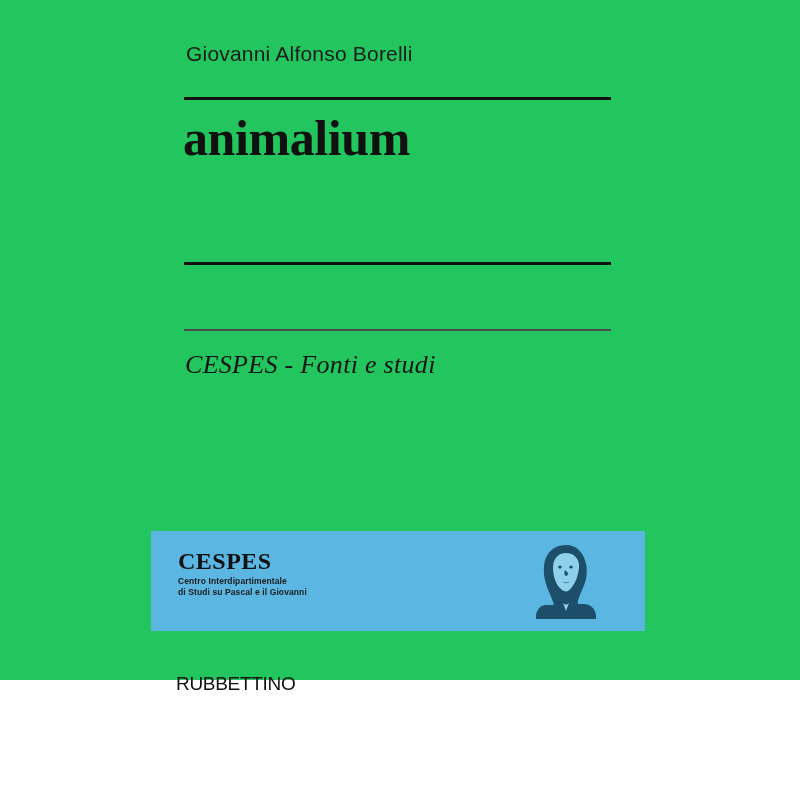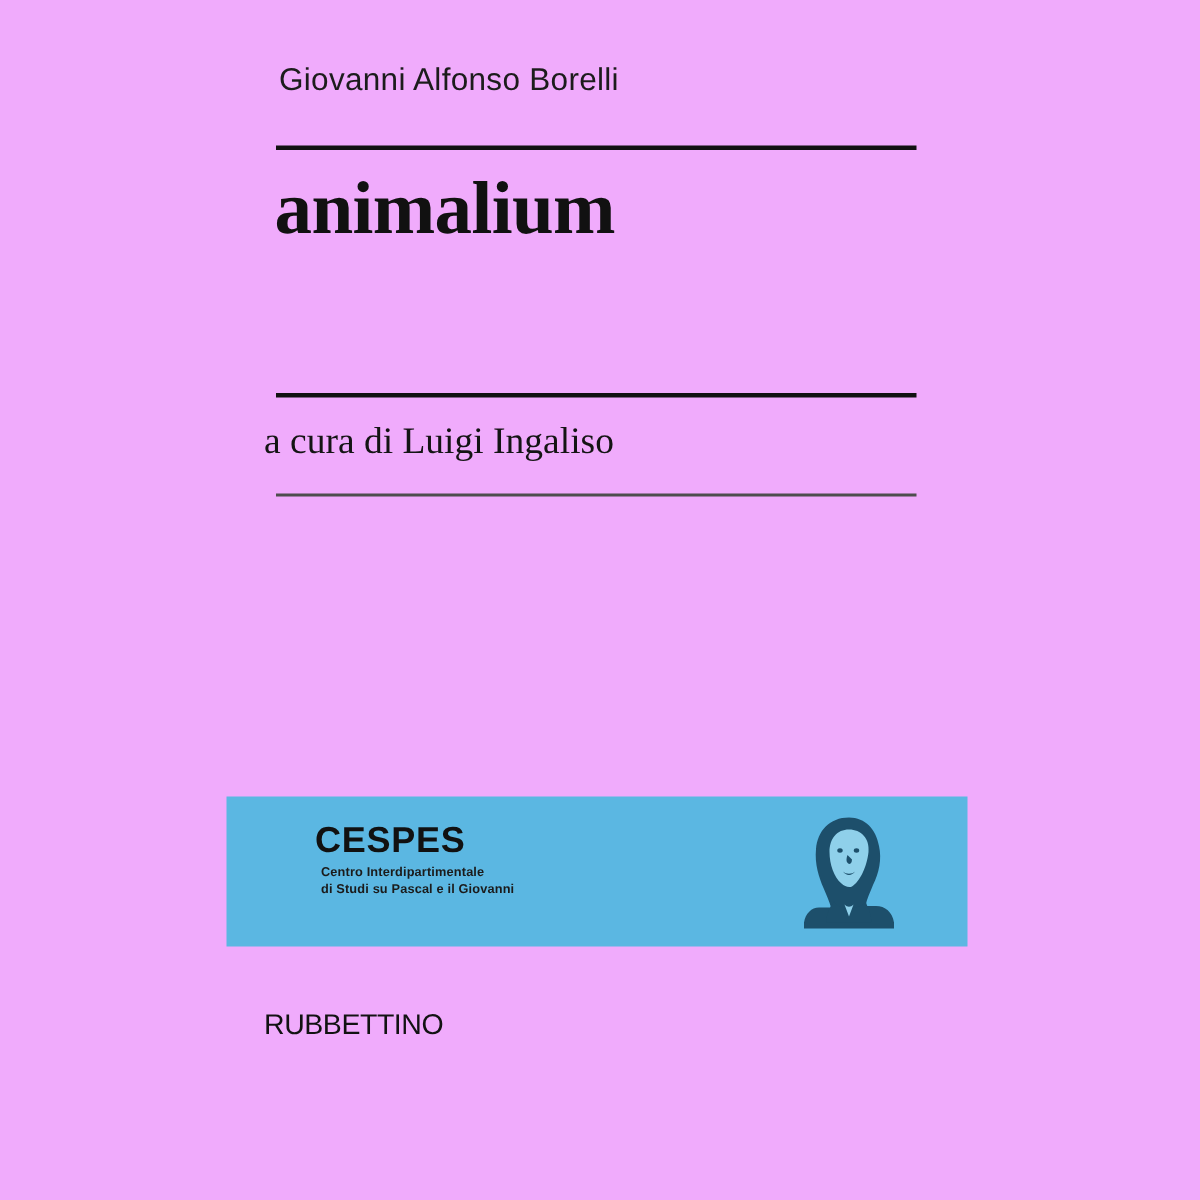--- a/index.html
+++ b/index.html
@@ -14,22 +14,22 @@
     color: #1a1a1a;
     position: relative;
     overflow: hidden;
   }
 
   .cover {
     position: absolute;
     left: 0;
     top: 0;
     width: 800px;
-    height: 800px;
-    background: #f0abfc;
+    height: 680px;
+    background: #22c55e;
   }
 
   
   .author {
     position: absolute;
     left: 186px;
     top: 42px;
     width: 430px;
     font-family: "Liberation Sans", sans-serif;
     font-size: 21px;
@@ -115,37 +115,35 @@
     height: 100px;
     background: #5bb7e2;
   }
   .band-logo {
     position: absolute;
     left: 27px;
     top: 18px;
     width: 230px;
   }
   .band-logo .cespes {
-    font-family: Liberation Sans, sans-serif;
+    font-family: Liberation Serif, serif;
     font-weight: 700;
     font-size: 24px;
     letter-spacing: 0.5px;
     color: #111111;
     line-height: 1;
-    margin-left: 32px;
   }
   .band-logo .sub {
     margin-top: 3px;
     font-family: "Liberation Sans", sans-serif;
     font-weight: 700;
     font-size: 8.5px;
     line-height: 1.25;
     letter-spacing: 0.1px;
     color: #1b1b1b;
-    margin-left: 36px;
   }
 
   .portrait {
     position: absolute;
     right: 36px;
     top: 8px;
     width: 86px;
     height: 86px;
   }
 
@@ -170,24 +168,24 @@
 
   <div class="rule rule-top"></div>
 
   <div class="title">
     <span class="line2">animalium</span>
   </div>
 
 
   <div class="rule rule-mid"></div>
 
-  <div class="editor">a cura di Luigi Ingaliso</div>
 
   <div class="rule rule-thin"></div>
 
+  <div class="series">CESPES - Fonti e studi</div>
 
   <div class="band">
     <div class="band-logo">
       <div class="cespes">CESPES</div>
       <div class="sub">
         <div>Centro Interdipartimentale</div>
         <div>di Studi su Pascal e il Giovanni</div>
       </div>
     </div>
 

